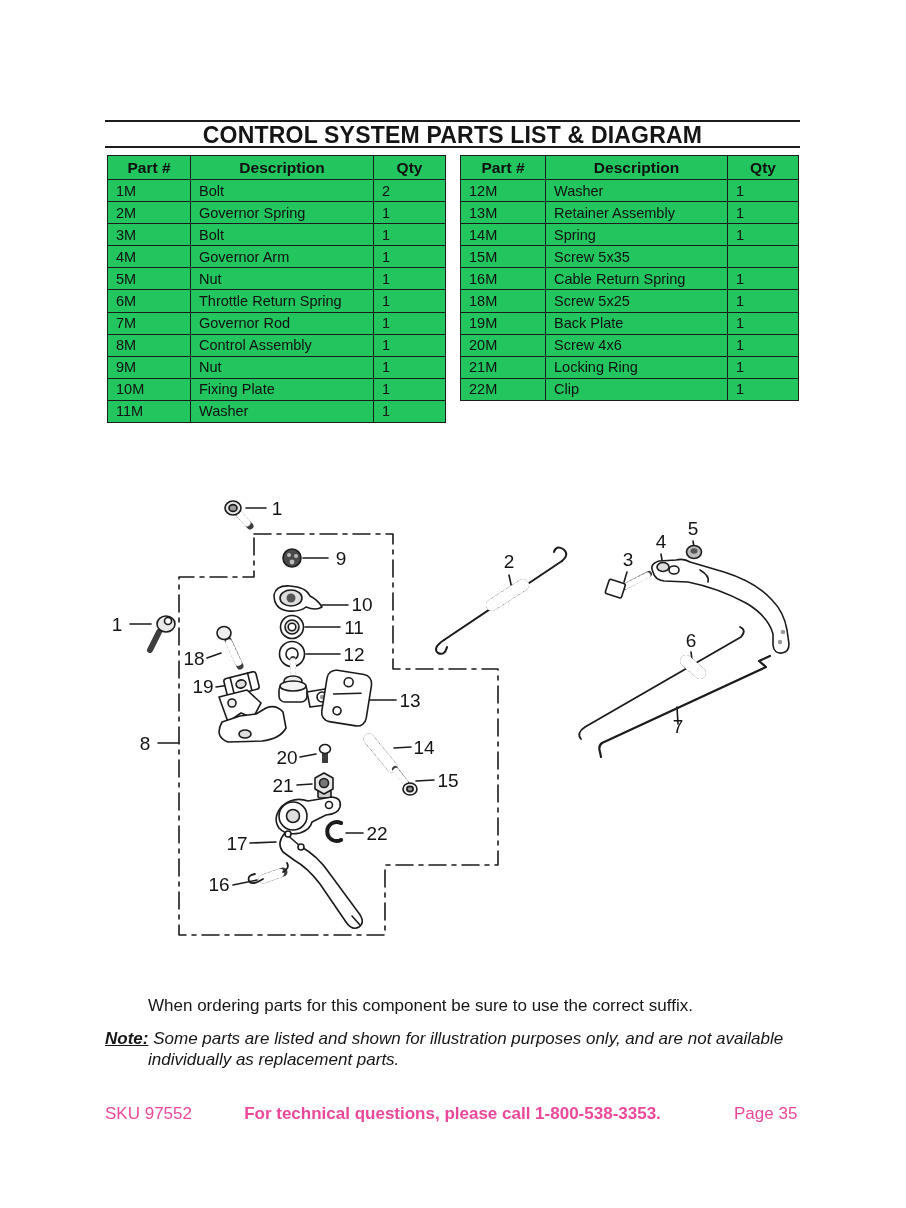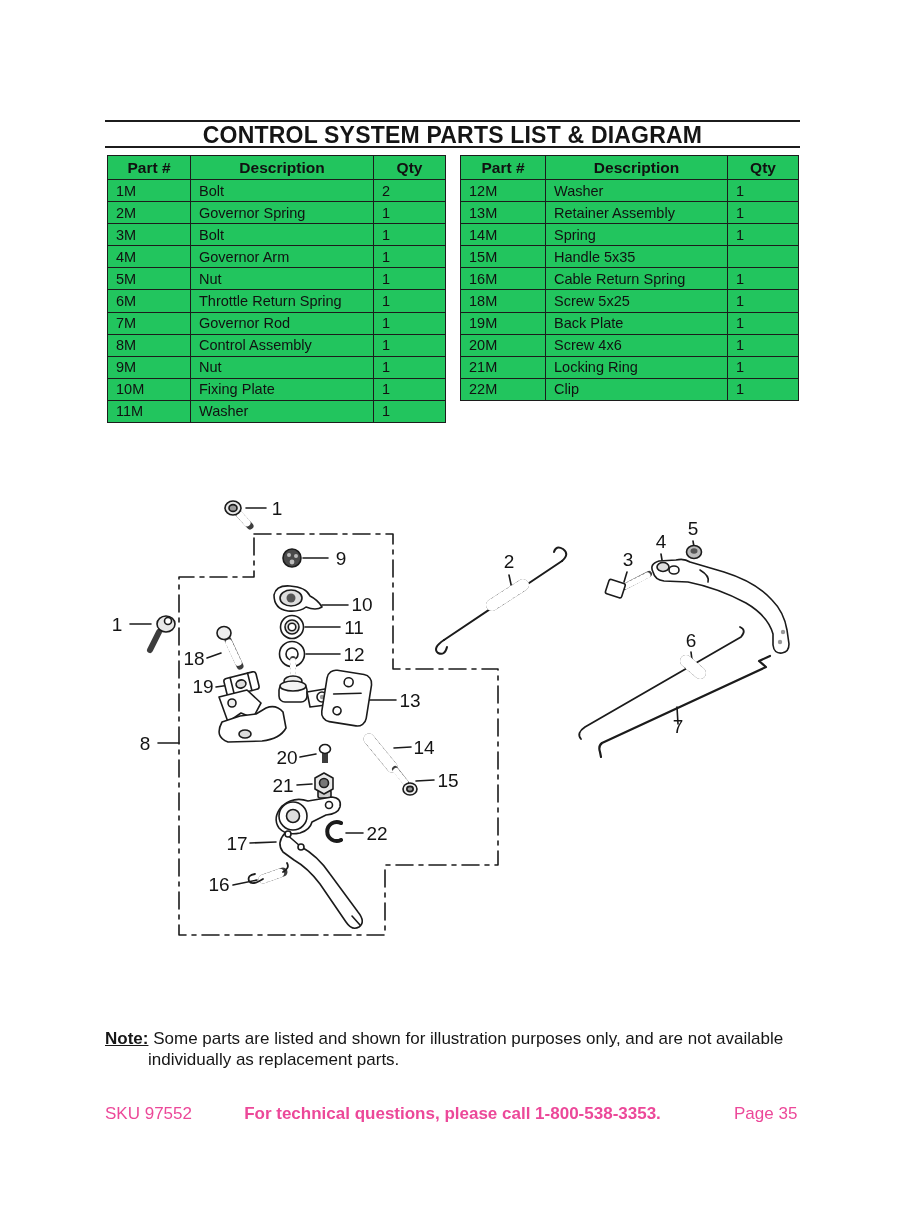--- a/index.html
+++ b/index.html
@@ -12,21 +12,21 @@
     font-size:23px;font-weight:bold;letter-spacing:0.2px;color:#151515;}
   table.parts{position:absolute;border-collapse:collapse;table-layout:fixed;background:#22c55e;}
   table.parts th,table.parts td{border:1.5px solid #1c1c1c;overflow:hidden;white-space:nowrap;}
   table.parts th{font-size:15.5px;font-weight:bold;text-align:center;height:23px;padding:0 2px;}
   table.parts td{font-size:14.5px;height:21.1px;padding:0 4px 0 8px;text-align:left;}
   #table-left{left:107px;top:155px;width:338px;}
   #table-right{left:460px;top:155px;width:338px;}
   .diagram{position:absolute;left:100px;top:470px;}
   .para{position:absolute;font-size:17px;line-height:21px;color:#161616;}
   #ordering-note{left:148px;top:995px;width:640px;}
-  #note-block{left:105px;top:1028px;width:660px;padding-left:43px;text-indent:-43px;}
+  #note-block{left:105px;top:1028px;width:660px;padding-left:43px;text-indent:-43px;font-style:italic;}
   .note-label{font-weight:bold;text-decoration:underline;}
   .footline{position:absolute;top:1104px;font-size:17px;color:#ec4899;}
   #footer-sku{left:105px;}
   #footer-phone{left:105px;width:695px;text-align:center;font-weight:bold;}
   #footer-page{left:734px;}
   svg text{fill:#141414;font-family:"Liberation Sans",sans-serif;font-size:19px;text-anchor:middle;}
 </style>
 </head>
 <body>
 
@@ -132,21 +132,21 @@
           <td>Retainer Assembly</td>
           <td>1</td>
         </tr>
         <tr>
           <td>14M</td>
           <td>Spring</td>
           <td>1</td>
         </tr>
         <tr>
           <td>15M</td>
-          <td>Handle 5x35</td>
+          <td>Screw 5x35</td>
           <td></td>
         </tr>
         <tr>
           <td>16M</td>
           <td>Cable Return Spring</td>
           <td>1</td>
         </tr>
         <tr>
           <td>18M</td>
           <td>Screw 5x25</td>
@@ -366,20 +366,21 @@
         <text x="509" y="568">2</text>
         <text x="628" y="566">3</text>
         <text x="661" y="548">4</text>
         <text x="693" y="535">5</text>
         <text x="691" y="647">6</text>
         <text x="678" y="733">7</text>
       </g>
     </g>
   </svg>
 
+  <div class="para" id="ordering-note">When ordering parts for this component be sure to use the correct suffix.</div>
 
   <div class="para" id="note-block">
     <span class="note-label">Note:</span>
     <span>Some parts are listed and shown for illustration purposes only, and are not available individually as replacement parts.</span>
   </div>
 
   <div class="footline" id="footer-sku">SKU 97552</div>
   <div class="footline" id="footer-phone">For technical questions, please call 1-800-538-3353.</div>
   <div class="footline" id="footer-page">Page 35</div>
 

